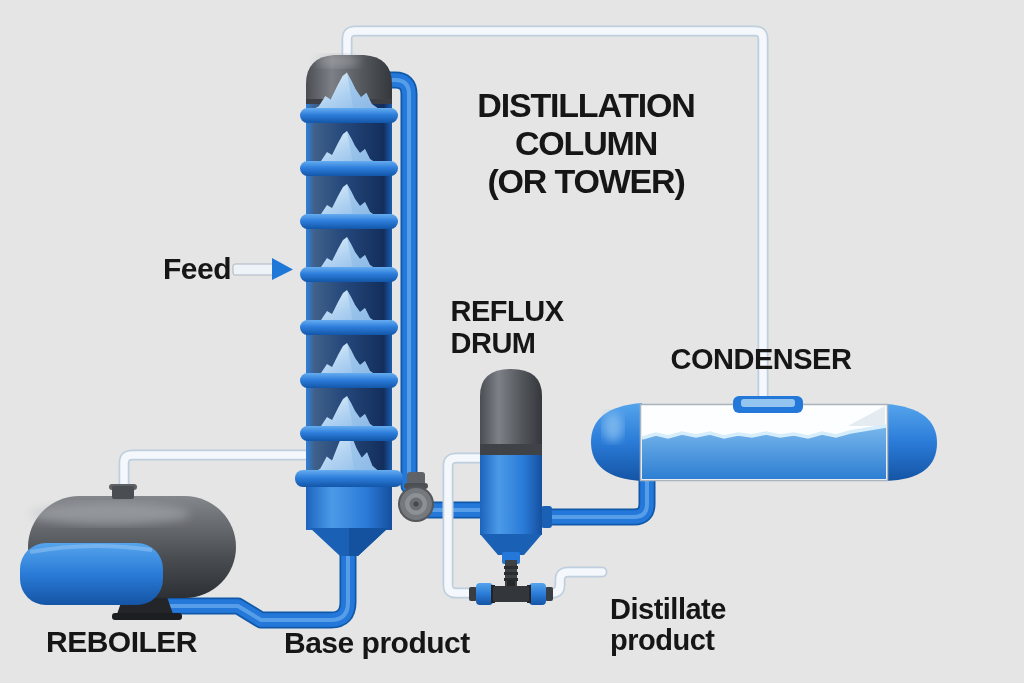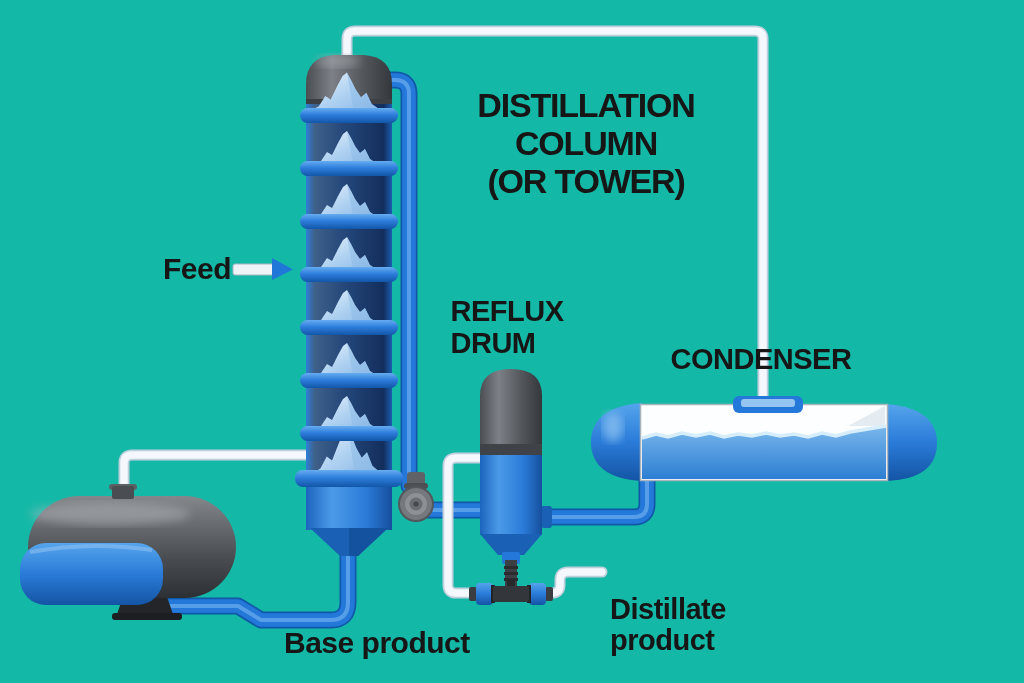--- a/index.html
+++ b/index.html
@@ -1,16 +1,16 @@
 <!DOCTYPE html>
 <html><head>
 <meta charset="utf-8">
 <style>
   html,body{margin:0;padding:0;background:#ffffff;}
-  .stage{position:relative;width:1024px;height:683px;background:#14b8a6;overflow:hidden;
+  .stage{position:relative;width:1024px;height:683px;background:#e5e5e5;overflow:hidden;
          font-family:"Liberation Sans",sans-serif;}
   .stage svg{position:absolute;left:0;top:0;}
   .lbl{position:absolute;font-weight:700;color:#161616;white-space:nowrap;}
   .pd{fill:none;stroke:#1059a8;stroke-width:17;stroke-linejoin:round;stroke-linecap:round;}
   .pm{fill:none;stroke:#2478da;stroke-width:13.5;stroke-linejoin:round;stroke-linecap:round;}
   .ph{fill:none;stroke:#7ab8f2;stroke-width:4;stroke-linejoin:round;stroke-linecap:round;opacity:.6;}
   .wd{fill:none;stroke:#bfcfdd;stroke-width:11;stroke-linejoin:round;stroke-linecap:round;}
   .wm{fill:none;stroke:#f4f8fc;stroke-width:7.5;stroke-linejoin:round;stroke-linecap:round;}
   #title{left:586px;top:86px;transform:translateX(-50%);text-align:center;
          font-size:34px;line-height:38px;letter-spacing:-1.2px;}
@@ -213,19 +213,20 @@
   <div>DISTILLATION</div>
   <div>COLUMN</div>
   <div>(OR TOWER)</div>
 </div>
 <div class="lbl" id="feed">Feed</div>
 <div class="lbl" id="refluxdrum">
   <div>REFLUX</div>
   <div>DRUM</div>
 </div>
 <div class="lbl" id="condenser">CONDENSER</div>
+<div class="lbl" id="reboiler">REBOILER</div>
 <div class="lbl" id="baseproduct">Base product</div>
 <div class="lbl" id="distillate">
   <div>Distillate</div>
   <div>product</div>
 </div>
 
 </div>
 
 </body></html>

